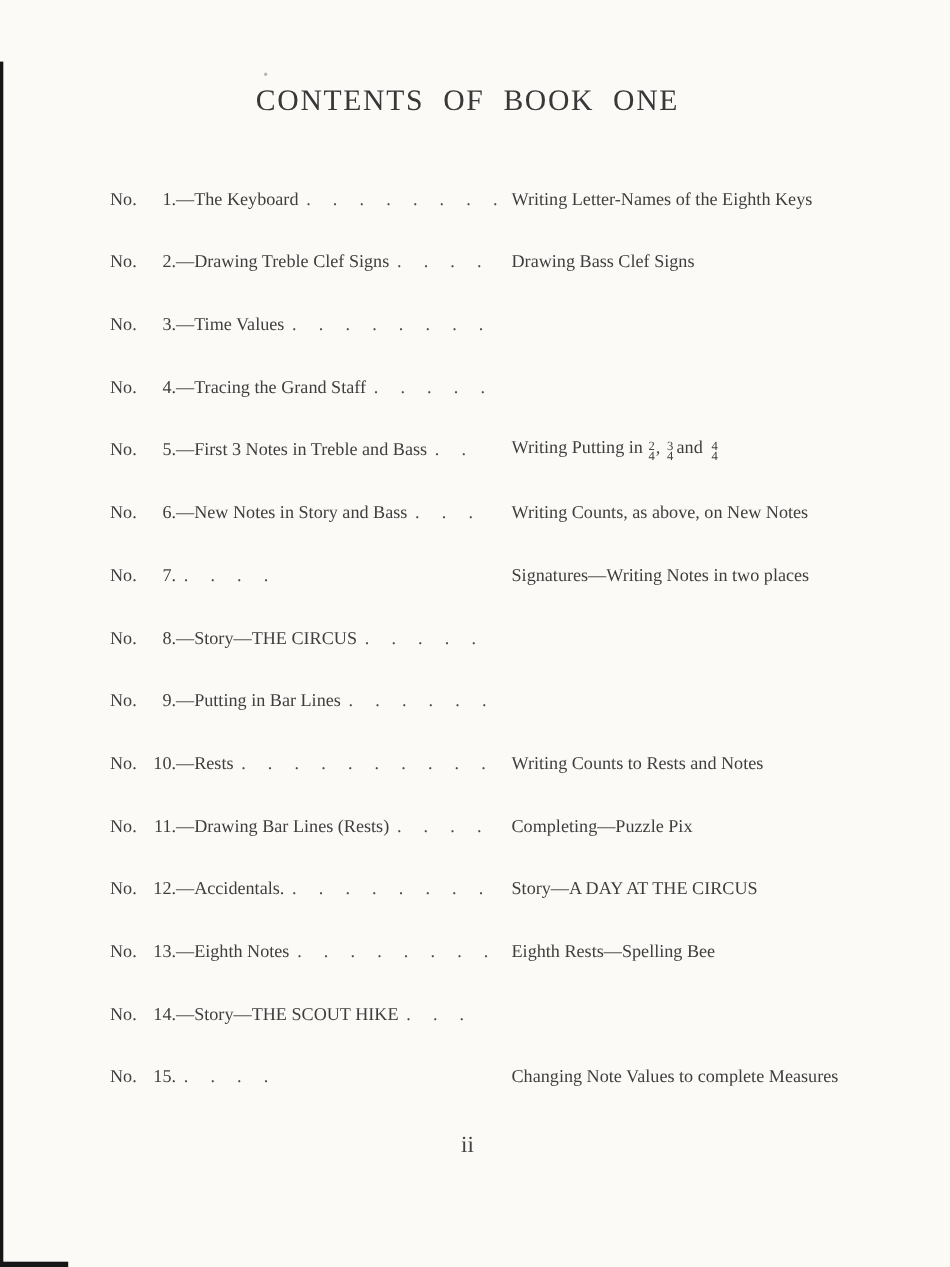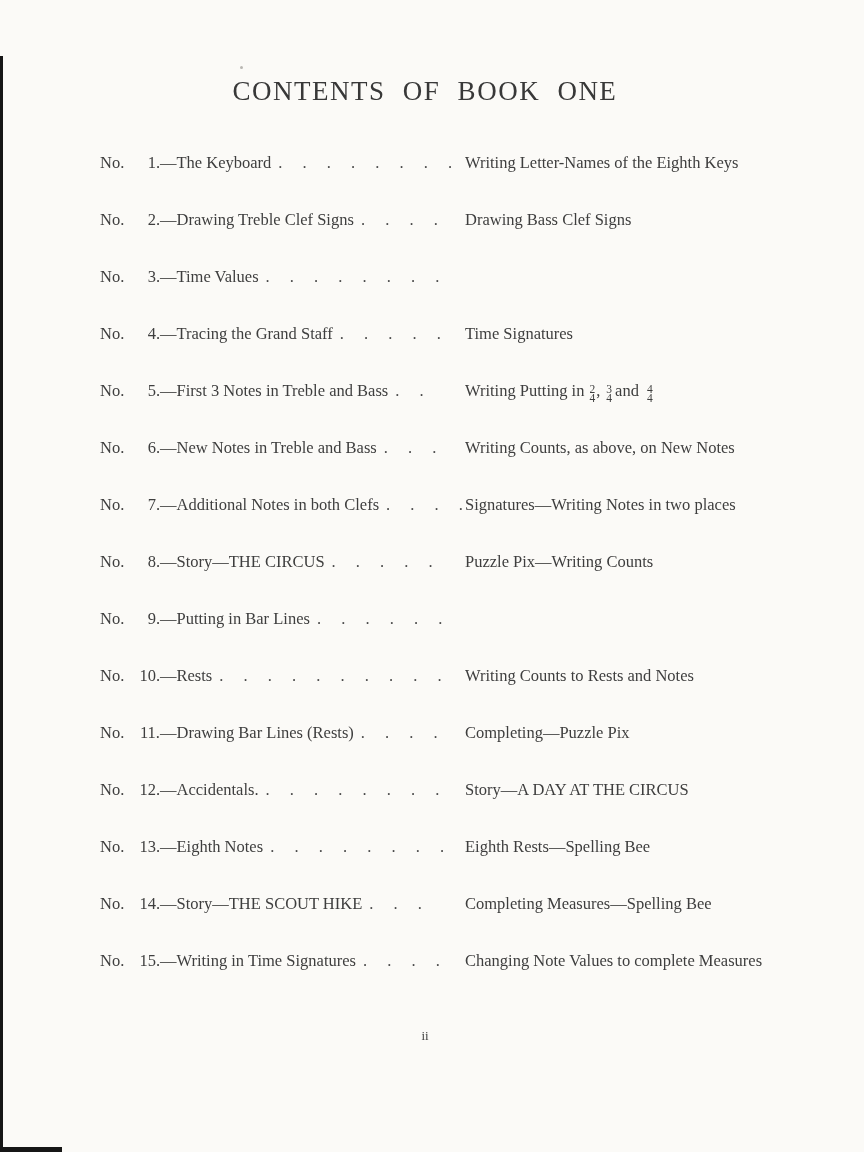--- a/index.html
+++ b/index.html
@@ -21,21 +21,21 @@
     position:absolute;top:76px;left:0;width:850px;
     text-align:center;
     font-size:27px;
     letter-spacing:1.5px;
     word-spacing:9px;
     color:#383838;
   }
 
   .toc{position:absolute;top:152px;left:100px;width:682px;}
   .row{
-    display:flex;align-items:flex-start;
+    display:flex;align-items:center;
     height:57px;
     font-size:16.5px;line-height:21px;
     white-space:nowrap;
   }
   .no{flex:0 0 30px;}
   .num{flex:0 0 30px;text-align:right;}
   .ttl{flex:0 0 auto;}
   .dots{
     flex:1 1 auto;min-width:0;overflow:hidden;
     margin-left:7px;
@@ -49,21 +49,21 @@
     font-size:11.5px;line-height:9.5px;
     vertical-align:-6px;
     margin-left:5px;
   }
   .frac span{display:block;}
   .frac-sep{margin:0 1px;}
   .frac-and{margin:0 3px;}
 
   .page-number{
     position:absolute;top:1028px;left:0;width:850px;
-    text-align:center;font-size:13px;color:#444;
+    text-align:center;font-size:21px;color:#444;
   }
 </style>
 </head>
 <body>
 
 <div class="page">
 
   <div class="edge-line-left"></div>
   <div class="edge-line-bottom"></div>
   <div class="scan-speck"></div>
@@ -93,53 +93,50 @@
       <span class="num">3.</span>
       <span class="ttl">—Time Values</span>
       <span class="dots">. . . . . . . .</span>
     </div>
 
     <div class="row">
       <span class="no">No.</span>
       <span class="num">4.</span>
       <span class="ttl">—Tracing the Grand Staff</span>
       <span class="dots">. . . . .</span>
-      <span class="right">Time Signatures</span>
     </div>
 
     <div class="row">
       <span class="no">No.</span>
       <span class="num">5.</span>
       <span class="ttl">—First 3 Notes in Treble and Bass</span>
       <span class="dots">. .</span>
       <span class="right"><span>Writing Putting in</span><span class="frac"><span>2</span><span>4</span></span><span class="frac-sep">,</span><span class="frac"><span>3</span><span>4</span></span><span class="frac-and">and</span><span class="frac"><span>4</span><span>4</span></span></span>
     </div>
 
     <div class="row">
       <span class="no">No.</span>
       <span class="num">6.</span>
-      <span class="ttl">—New Notes in Treble and Bass</span>
+      <span class="ttl">—New Notes in Story and Bass</span>
       <span class="dots">. . .</span>
       <span class="right">Writing Counts, as above, on New Notes</span>
     </div>
 
     <div class="row">
       <span class="no">No.</span>
       <span class="num">7.</span>
-      <span class="ttl">—Additional Notes in both Clefs</span>
       <span class="dots">. . . .</span>
       <span class="right">Signatures—Writing Notes in two places</span>
     </div>
 
     <div class="row">
       <span class="no">No.</span>
       <span class="num">8.</span>
       <span class="ttl">—Story—THE CIRCUS</span>
       <span class="dots">. . . . .</span>
-      <span class="right">Puzzle Pix—Writing Counts</span>
     </div>
 
     <div class="row">
       <span class="no">No.</span>
       <span class="num">9.</span>
       <span class="ttl">—Putting in Bar Lines</span>
       <span class="dots">. . . . . .</span>
     </div>
 
     <div class="row">
@@ -172,27 +169,25 @@
       <span class="ttl">—Eighth Notes</span>
       <span class="dots">. . . . . . . .</span>
       <span class="right">Eighth Rests—Spelling Bee</span>
     </div>
 
     <div class="row">
       <span class="no">No.</span>
       <span class="num">14.</span>
       <span class="ttl">—Story—THE SCOUT HIKE</span>
       <span class="dots">. . .</span>
-      <span class="right">Completing Measures—Spelling Bee</span>
     </div>
 
     <div class="row">
       <span class="no">No.</span>
       <span class="num">15.</span>
-      <span class="ttl">—Writing in Time Signatures</span>
       <span class="dots">. . . .</span>
       <span class="right">Changing Note Values to complete Measures</span>
     </div>
 
   </div>
 
   <div class="page-number">ii</div>
 
 </div>
 

